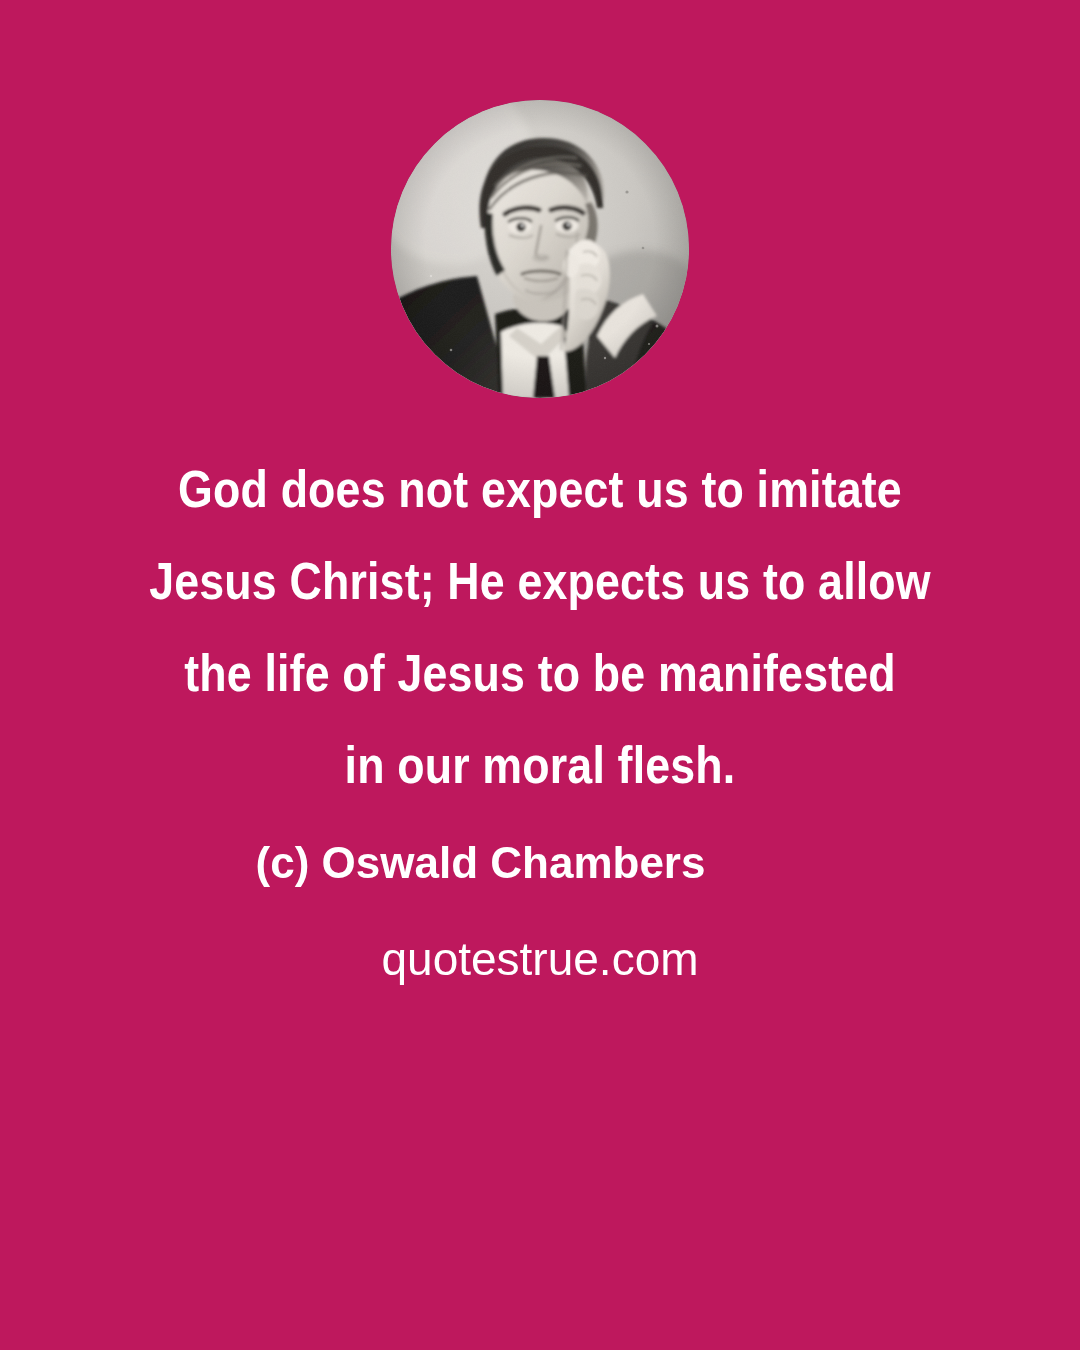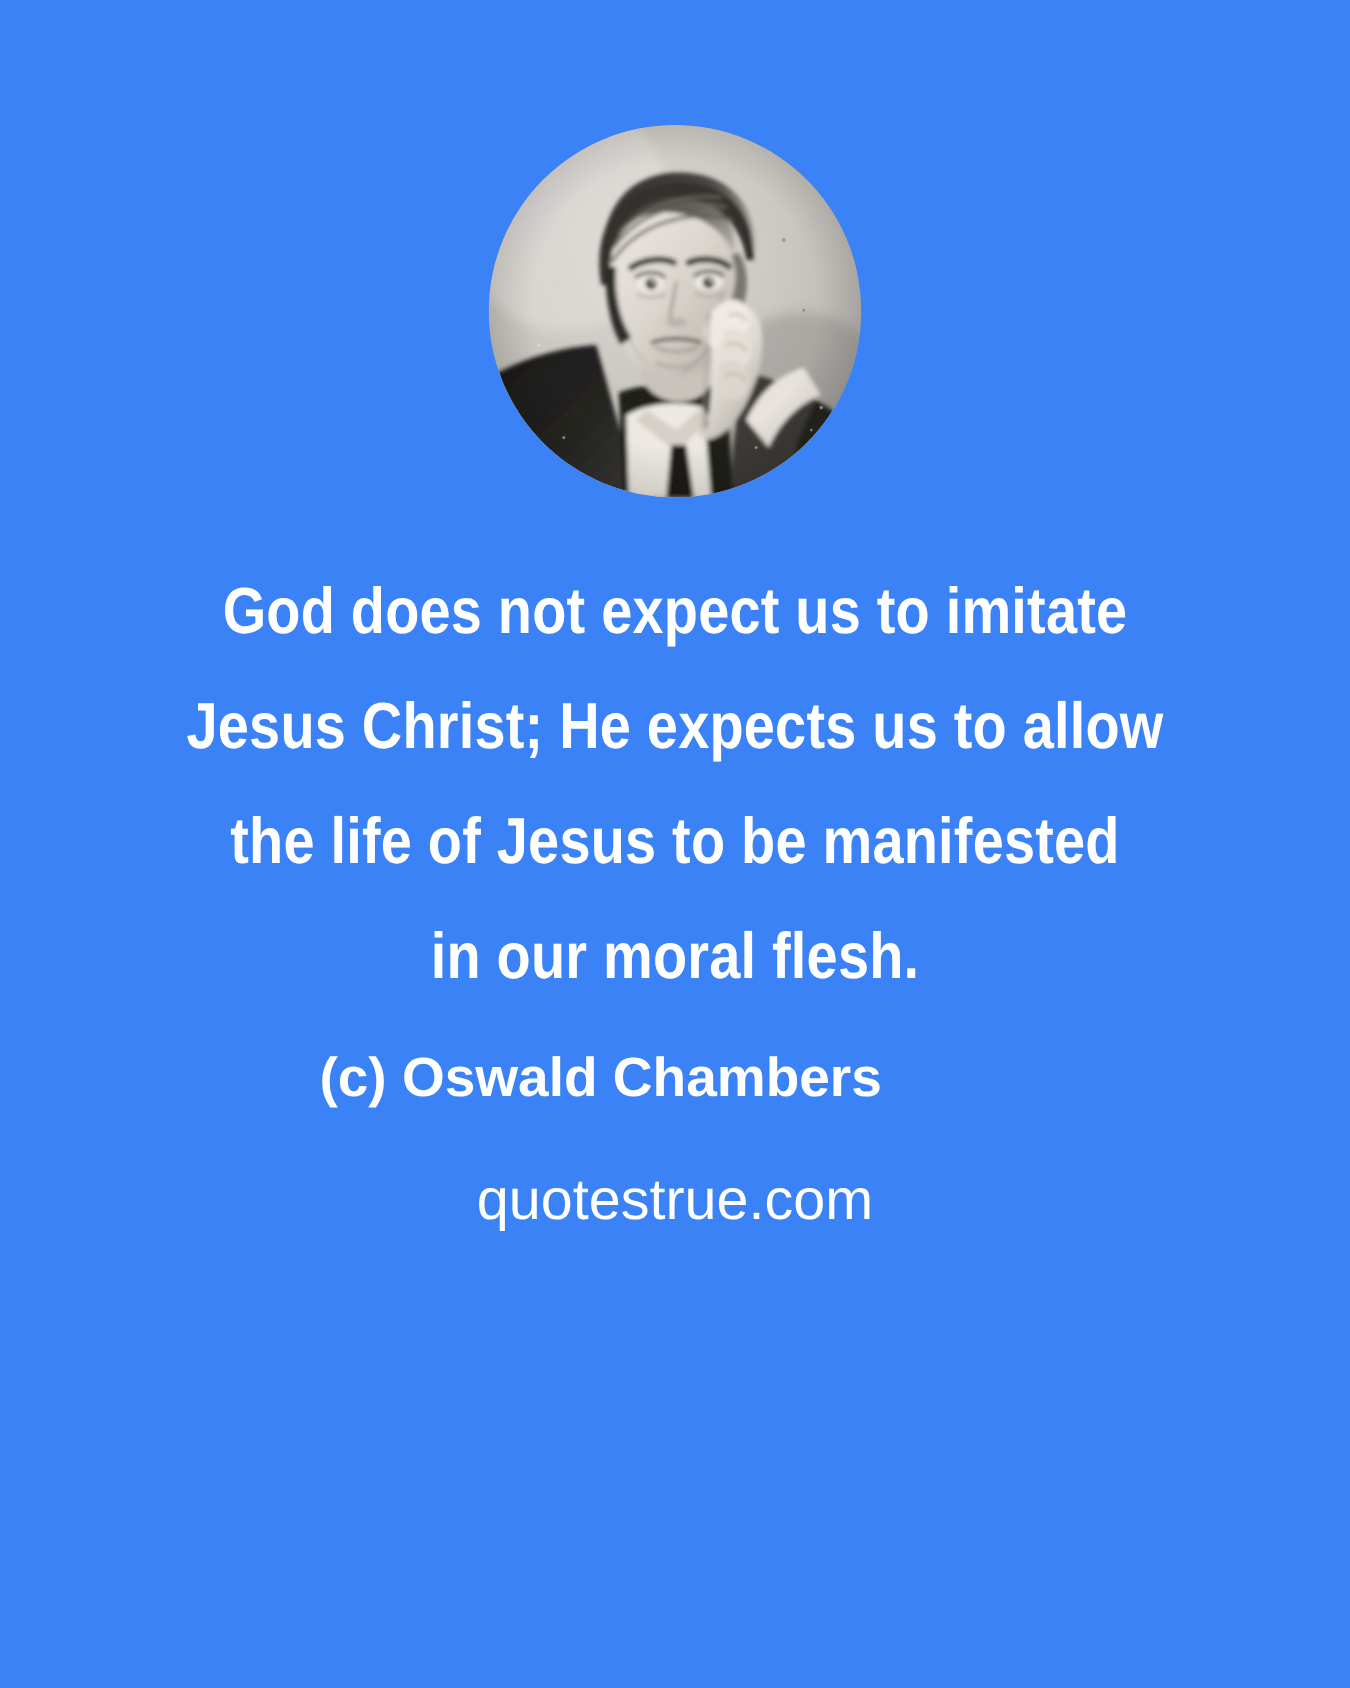--- a/index.html
+++ b/index.html
@@ -13,21 +13,21 @@
     height: 1350px;
     overflow: hidden;
     font-family: "Liberation Sans", sans-serif;
     -webkit-font-smoothing: antialiased;
   }
 
   #quote-card {
     position: relative;
     width: 1080px;
     height: 1350px;
-    background: #3b82f6;
+    background: #be185d;
     box-sizing: border-box;
   }
 
   
   #portrait-wrap {
     position: absolute;
     left: 391px;
     top: 100px;
     width: 298px;
     height: 298px;

